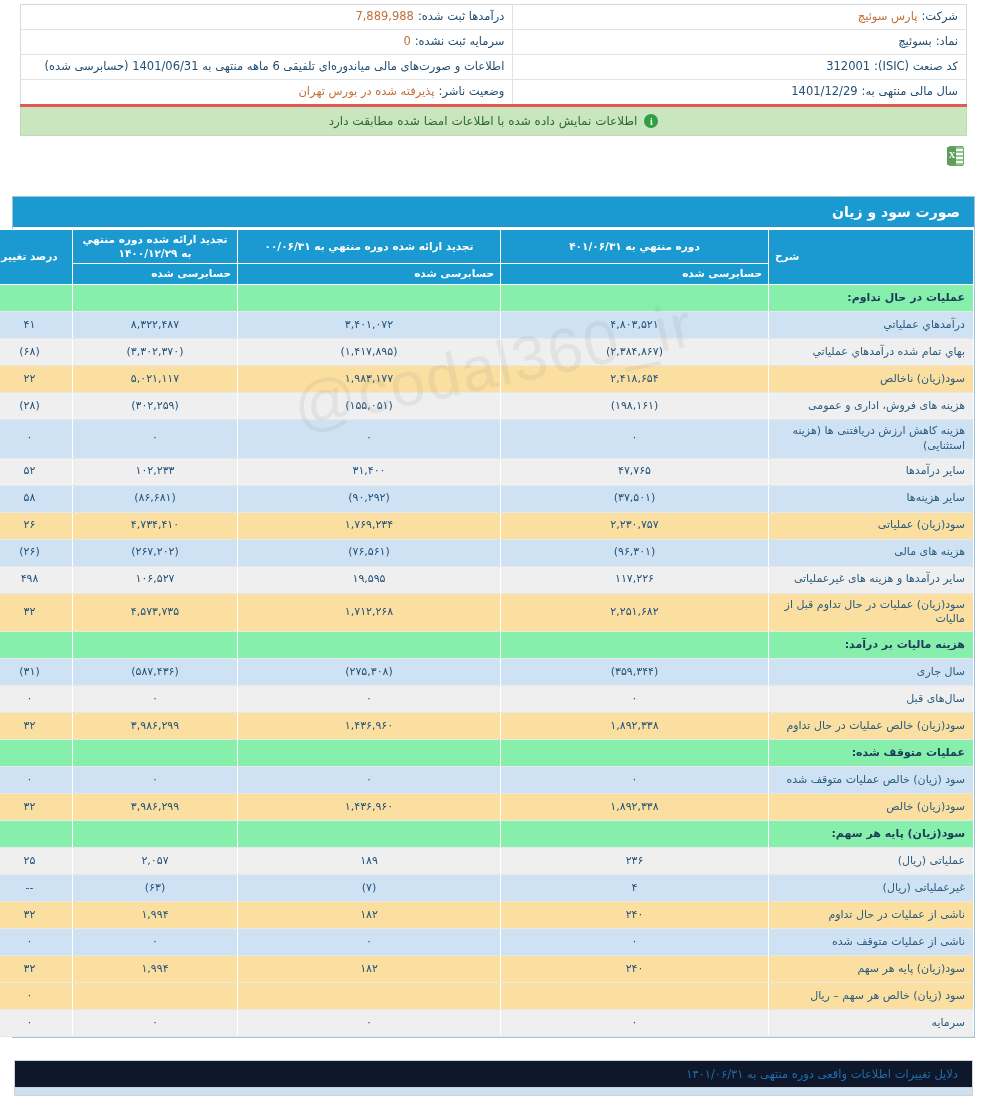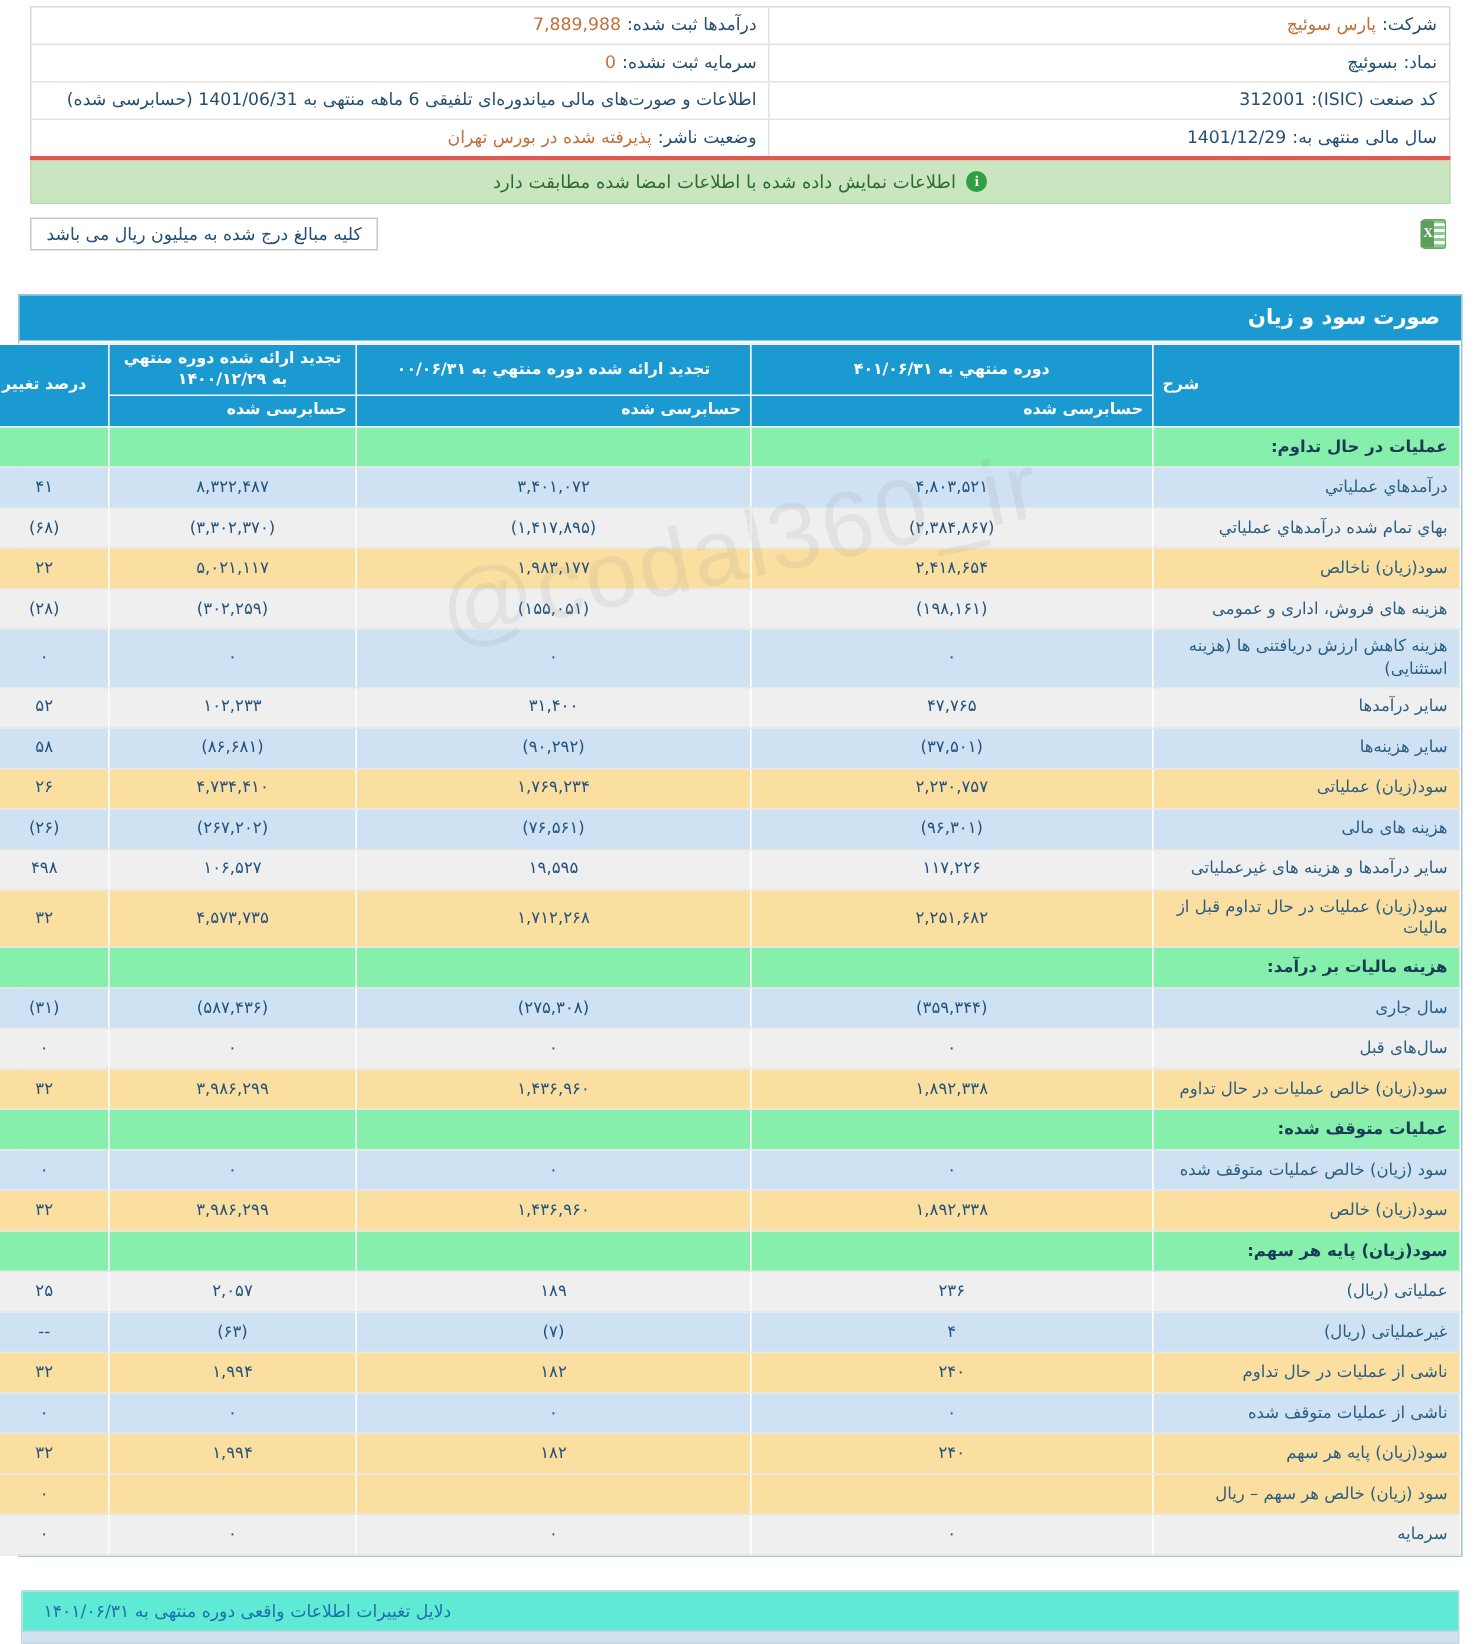--- a/index.html
+++ b/index.html
@@ -191,24 +191,24 @@
   .neg { color: #c0392b; }
   .tall { height: 34px; }
 
   
   .links {
     margin: 22px 14px 0 14px;
     border: 1px solid #c9d6e0;
     border-bottom: none;
   }
   .link-row {
-    background: #5eead4;
+    background: #0f172a;
     border-bottom: 1px solid #c9d6e0;
     padding: 6px 14px;
-    text-align: left;
+    text-align: right;
     font-size: 11.5px;
   }
   .link-row a {
     color: #1f6fae;
     text-decoration: none;
   }
   .link-gap {
     background: #cfe0ef;
     height: 7px;
     border-bottom: 1px solid #c9d6e0;
@@ -280,21 +280,20 @@
   <span>اطلاعات نمایش داده شده با اطلاعات امضا شده مطابقت دارد</span>
 </div>
 
 <div class="note-bar">
   <div class="excel-icon">
     <div class="sheet"></div>
     <div class="grid"></div>
     <div class="fold"></div>
     <div class="x">X</div>
   </div>
-  <div class="note-box">کلیه مبالغ درج شده به میلیون ریال می باشد</div>
 </div>
 
 <div class="stmt-wrap">
   <div class="stmt-title">صورت سود و زیان</div>
   <table class="stmt">
     <colgroup>
       <col class="c-desc">
         <col class="c-v1">
         <col class="c-v2">
         <col class="c-v3">

